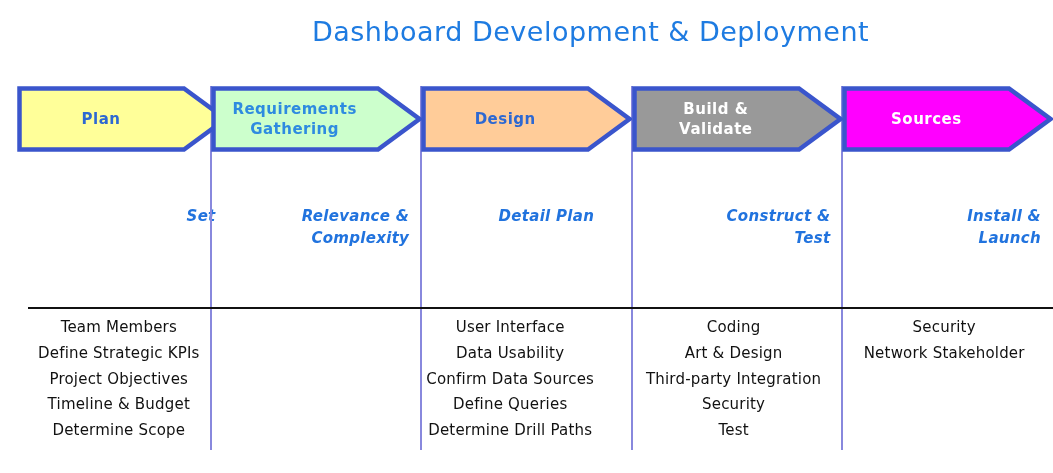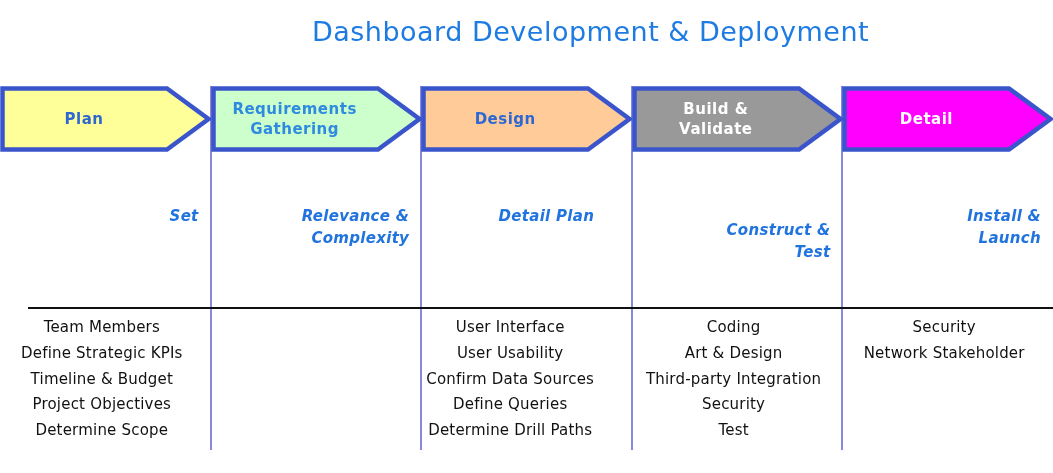--- a/index.html
+++ b/index.html
@@ -40,37 +40,37 @@
 
 <div id="stage">
   <div class="title" style="color: rgb(30, 123, 225);">Dashboard Development &amp; Deployment</div>
   <div id="dividers">
       <div class="divider" style="left: 209.6px; background: rgb(136, 136, 221);"></div>
       <div class="divider" style="left: 420.2px; background: rgb(136, 136, 221);"></div>
       <div class="divider" style="left: 630.8px; background: rgb(136, 136, 221);"></div>
       <div class="divider" style="left: 841.4px; background: rgb(136, 136, 221);"></div>
     </div>
   <div id="columns">
-      <div class="phase-column" style="left: 0px; width: 210.6px;">
+      <div class="phase-column" style="left: 17px; width: 210.6px;">
         <div class="arrow-wrap">
           <svg width="211" height="66" viewBox="0 0 211 66">
             <polygon points="2.5,2.5 167,2.5 208.5,33 167,63.5 2.5,63.5" fill="#FFFF99" stroke="#3A55CC" stroke-width="4.5" stroke-linejoin="miter"></polygon>
           </svg>
         </div>
         <div class="arrow-label" style="color: rgb(45, 104, 210);">
           <span>Plan</span>
         </div>
         <div class="subtitle" style="color: rgb(33, 115, 222); padding-left: 44px;">
           <div>Set</div>
         </div>
         <div class="items">
           <div class="item">Team Members</div>
           <div class="item">Define Strategic KPIs</div>
+          <div class="item">Project Objectives</div>
           <div class="item">Timeline &amp; Budget</div>
-          <div class="item">Project Objectives</div>
           <div class="item">Determine Scope</div>
         </div>
       </div>
       <div class="phase-column" style="left: 210.6px; width: 210.6px;">
         <div class="arrow-wrap">
           <svg width="211" height="66" viewBox="0 0 211 66">
             <polygon points="2.5,2.5 167,2.5 208.5,33 167,63.5 2.5,63.5" fill="#CCFFCC" stroke="#3A55CC" stroke-width="4.5" stroke-linejoin="miter"></polygon>
           </svg>
         </div>
         <div class="arrow-label" style="color: rgb(46, 139, 224);">
@@ -89,56 +89,56 @@
           </svg>
         </div>
         <div class="arrow-label" style="color: rgb(45, 104, 210);">
           <span>Design</span>
         </div>
         <div class="subtitle" style="color: rgb(33, 115, 222);">
           <div>Detail Plan</div>
         </div>
         <div class="items">
           <div class="item">User Interface</div>
-          <div class="item">User Usability</div>
+          <div class="item">Data Usability</div>
           <div class="item">Confirm Data Sources</div>
           <div class="item">Define Queries</div>
           <div class="item">Determine Drill Paths</div>
         </div>
       </div>
       <div class="phase-column" style="left: 631.8px; width: 210.6px;">
         <div class="arrow-wrap">
           <svg width="211" height="66" viewBox="0 0 211 66">
             <polygon points="2.5,2.5 167,2.5 208.5,33 167,63.5 2.5,63.5" fill="#999999" stroke="#3A55CC" stroke-width="4.5" stroke-linejoin="miter"></polygon>
           </svg>
         </div>
         <div class="arrow-label" style="color: rgb(255, 255, 255);">
           <span>Build &amp;</span>
           <span>Validate</span>
         </div>
-        <div class="subtitle" style="color: rgb(33, 115, 222); margin-top: 14px;">
+        <div class="subtitle" style="color: rgb(33, 115, 222);">
           <div>Construct &amp;</div>
           <div>Test</div>
         </div>
         <div class="items">
           <div class="item">Coding</div>
           <div class="item">Art &amp; Design</div>
           <div class="item">Third-party Integration</div>
           <div class="item">Security</div>
           <div class="item">Test</div>
         </div>
       </div>
       <div class="phase-column" style="left: 842.4px; width: 210.6px;">
         <div class="arrow-wrap">
           <svg width="211" height="66" viewBox="0 0 211 66">
             <polygon points="2.5,2.5 167,2.5 208.5,33 167,63.5 2.5,63.5" fill="#FF00FF" stroke="#3A55CC" stroke-width="4.5" stroke-linejoin="miter"></polygon>
           </svg>
         </div>
         <div class="arrow-label" style="color: rgb(255, 255, 255);">
-          <span>Detail</span>
+          <span>Sources</span>
         </div>
         <div class="subtitle" style="color: rgb(33, 115, 222);">
           <div>Install &amp;</div>
           <div>Launch</div>
         </div>
         <div class="items">
           <div class="item">Security</div>
           <div class="item">Network Stakeholder</div>
         </div>
       </div>

